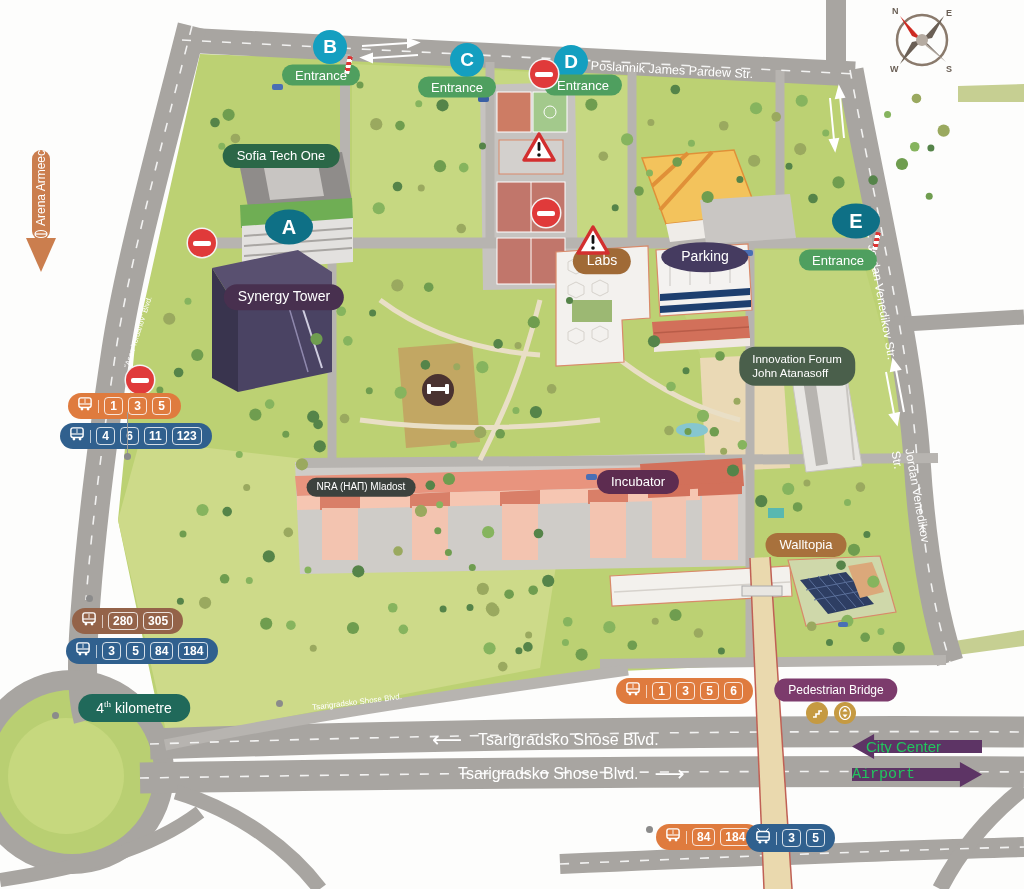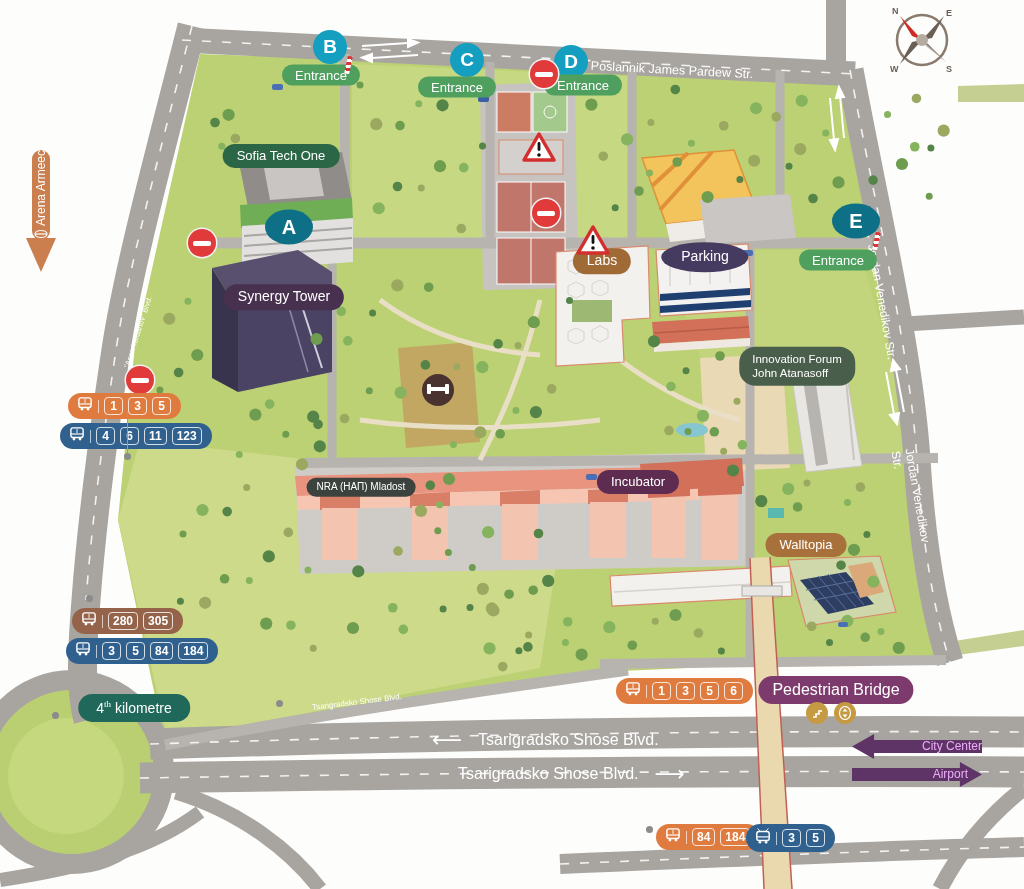--- a/index.html
+++ b/index.html
@@ -32,24 +32,24 @@
   .noentry{position:absolute;transform:translate(-50%,-50%);width:28px;height:28px;border-radius:50%;
        background:var(--red_sign);box-shadow:0 0 0 1.5px #f4f4f4;}
   .noentry::after{content:"";position:absolute;left:5px;top:11.5px;width:18px;height:5px;
        background:#fff;border-radius:2px;}
   .warn{position:absolute;transform:translate(-50%,-50%);}
   .pole{position:absolute;width:5px;height:18px;transform:rotate(12deg);
        background:repeating-linear-gradient(#d33 0 3px,#fff 3px 6px);}
   .dot{position:absolute;width:7px;height:7px;border-radius:50%;background:#8b8b8b;}
   .lline{position:absolute;background:#9a9a9a;}
   
-  .dir{position:absolute;height:25px;line-height:25px;background:var(--purple_route);color:#f0abfc;
-       font-size:12px;text-align:right;}
+  .dir{position:absolute;height:25px;line-height:25px;background:var(--purple_route);color:#22c55e;
+       font-size:15px;text-align:left;}
   .dir.left{clip-path:polygon(0% 50%,17% 0%,17% 24%,100% 24%,100% 76%,17% 76%,17% 100%);padding-left:14px;}
-  .dir.right{clip-path:polygon(100% 50%,83% 0%,83% 24%,0% 24%,0% 76%,83% 76%,83% 100%);padding-right:14px;}
+  .dir.right{clip-path:polygon(100% 50%,83% 0%,83% 24%,0% 24%,0% 76%,83% 76%,83% 100%);padding-right:14px;font-family:Liberation Mono, monospace;}
   .blvdrow{position:absolute;display:flex;align-items:center;gap:16px;color:#fff;}
   .blvdrow .lbl{font-size:16px;}
   .blvdrow .ar{font-size:21px;font-family:"DejaVu Sans",sans-serif;line-height:10px;}
   .gold{position:absolute;width:22px;height:22px;border-radius:50%;background:#c59a42;
        display:flex;align-items:center;justify-content:center;}
   sup{font-size:9px;font-family:Liberation Serif, serif;}
 </style>
 </head>
 <body>
 
@@ -504,21 +504,21 @@
 <div class="badge" style="left:284px;top:297px;background:var(--purple_synergy);font-size:14px">Synergy Tower</div>
 <div class="badge" style="left:602px;top:261px;background:var(--brown_labs);font-size:14px">Labs</div>
 <div class="badge" style="left:705px;top:257px;background:var(--purple_parking);font-size:14px;border-radius:50%;padding:6px 20px">Parking</div>
 <div class="badge two" style="left:797px;top:366px;background:var(--green_forest)">
   <div>Innovation Forum</div>
   <div>John Atanasoff</div>
 </div>
 <div class="badge" style="left:361px;top:487px;background:var(--nra_gray);font-size:10px;padding:3px 10px">NRA (НАП) Mladost</div>
 <div class="badge" style="left:638px;top:482px;background:var(--purple_incubator)">Incubator</div>
 <div class="badge" style="left:806px;top:545px;background:var(--brown_walltopia)">Walltopia</div>
-<div class="badge" style="left:836px;top:690px;background:var(--purple_bridge);font-size:16px">Pedestrian Bridge</div>
+<div class="badge" style="left:836px;top:690px;background:var(--purple_bridge);font-size:12px">Pedestrian Bridge</div>
 <div class="gold" style="left:806px;top:702px">
   <svg width="14" height="14">
         <path d="M3,11 h3 v-3 h3 v-3 h3" stroke="#fff" stroke-width="1.6" fill="none"></path>
       </svg>
 </div>
 <div class="gold" style="left:834px;top:702px">
   <svg width="14" height="14">
         <ellipse cx="7" cy="7" rx="5.5" ry="6.5" fill="none" stroke="#fff" stroke-width="1.2"></ellipse>
   <polygon points="7,2.5 9.5,5.6 4.5,5.6" fill="#fff"></polygon>
         <polygon points="7,11.5 4.5,8.4 9.5,8.4" fill="#fff"></polygon>

